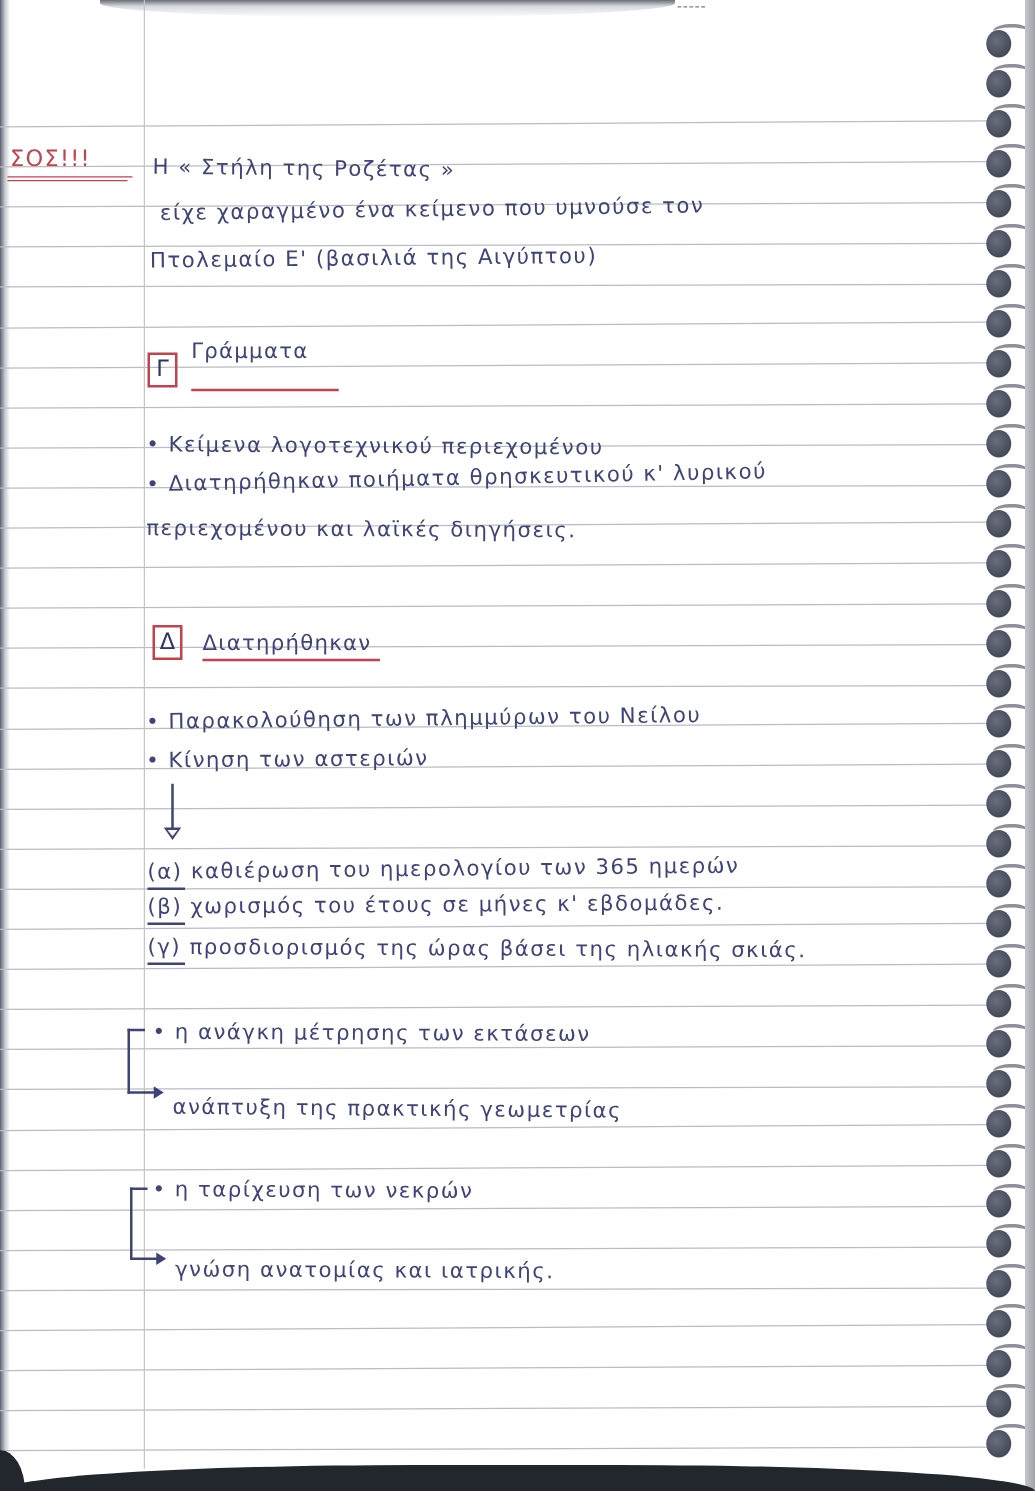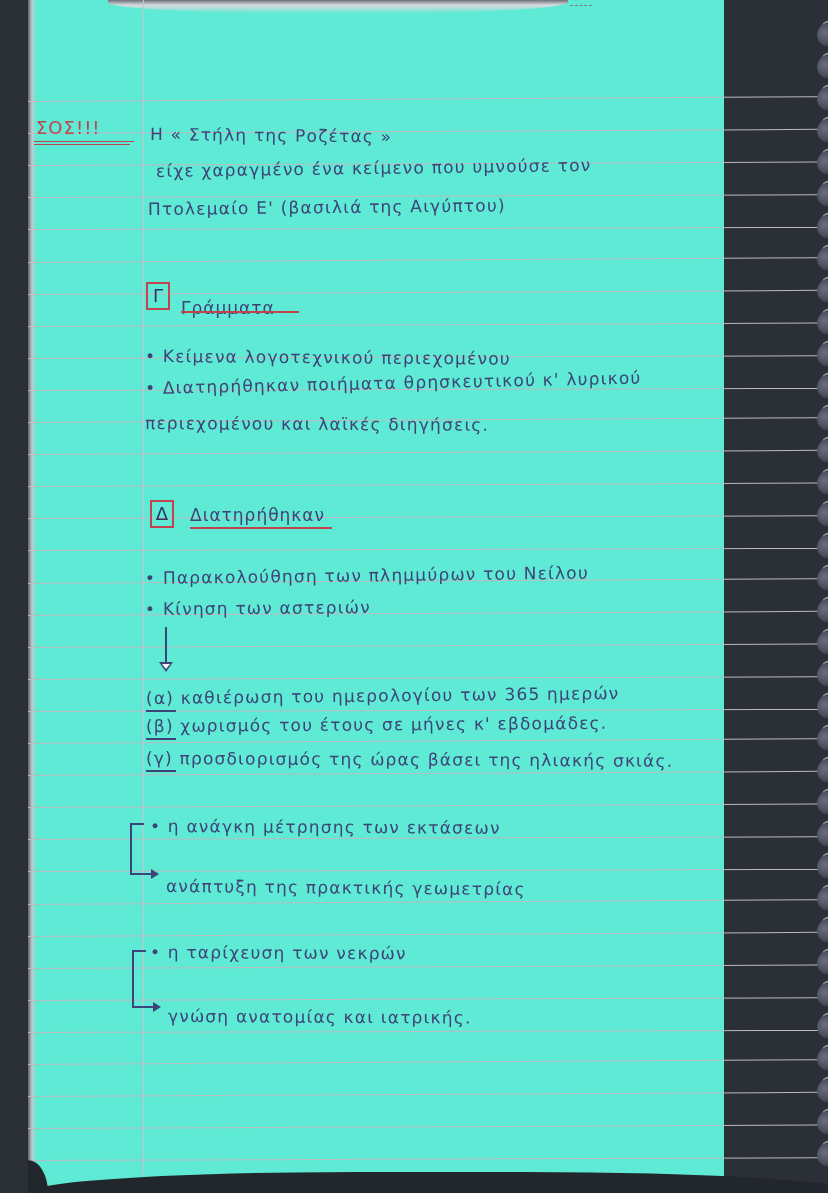--- a/index.html
+++ b/index.html
@@ -1,22 +1,21 @@
 <!DOCTYPE html>
 <html><head>
   <meta charset="utf-8">
   <style>
     * { box-sizing: border-box; margin: 0; padding: 0; }
     html, body { width: 828px; height: 1193px; overflow: hidden; background: #2b2f36; }
     body { position: relative; font-family: "DejaVu Sans", sans-serif; }
 
     .page {
-      position: absolute; left: 0; top: 0; width: 696px; height: 1193px;
-      background: #5eead4;
-      margin-left: 28px;
+      position: absolute; left: 0; top: 0; width: 828px; height: 1193px;
+      background: #ffffff;
     }
     .page::before {
       
       content: ""; position: absolute; left: 0; top: 0; width: 8px; height: 1193px;
       background: linear-gradient(90deg, #5b6170 0px, #c8cad0 4px, rgba(251,251,250,0) 8px);
     }
     .top-shadow {
       position: absolute; left: 80px; top: 0; width: 460px; height: 14px;
       background: linear-gradient(180deg, #6b6f78 0px, #d7d9de 5px, rgba(251,251,250,0) 14px);
       border-radius: 0 0 60% 60% / 0 0 100% 100%;
@@ -166,21 +165,21 @@
 
   <div class="sos">ΣΟΣ!!!</div>
   <div class="sos-ul" style="top:141px;"></div>
   <div class="sos-ul" style="top:144px; width:96px;"></div>
 
   <div class="hw" style="left:122px; top:124px; transform:rotate(0.6deg);">Η « Στήλη της Ροζέτας »</div>
   <div class="hw" style="left:128px; top:161px; transform:rotate(-0.8deg);">είχε χαραγμένο ένα κείμενο που υμνούσε τον</div>
   <div class="hw" style="left:120px; top:199px; transform:rotate(-0.6deg);">Πτολεμαίο Ε' (βασιλιά της Αιγύπτου)</div>
 
   <div class="box-letter" style="left:118px; top:282px;">Γ</div>
-  <div class="heading" style="left:153px; top:298px;">Γράμματα</div>
+  <div class="heading" style="left:153px; top:271px;">Γράμματα</div>
   <div class="heading-ul" style="left:153px; top:311px; width:118px;"></div>
 
   <div class="hw" style="left:117px; top:346px; transform:rotate(0.4deg);">• Κείμενα λογοτεχνικού περιεχομένου</div>
   <div class="hw" style="left:117px; top:378px; transform:rotate(-1.2deg);">• Διατηρήθηκαν ποιήματα θρησκευτικού κ' λυρικού</div>
   <div class="hw" style="left:117px; top:413px; transform:rotate(0.3deg);">περιεχομένου και λαϊκές διηγήσεις.</div>
 
   <div class="box-letter" style="left:122px; top:500px;">Δ</div>
   <div class="heading" style="left:162px; top:505px;">Διατηρήθηκαν</div>
   <div class="heading-ul" style="left:162px; top:527px; width:142px;"></div>
 

